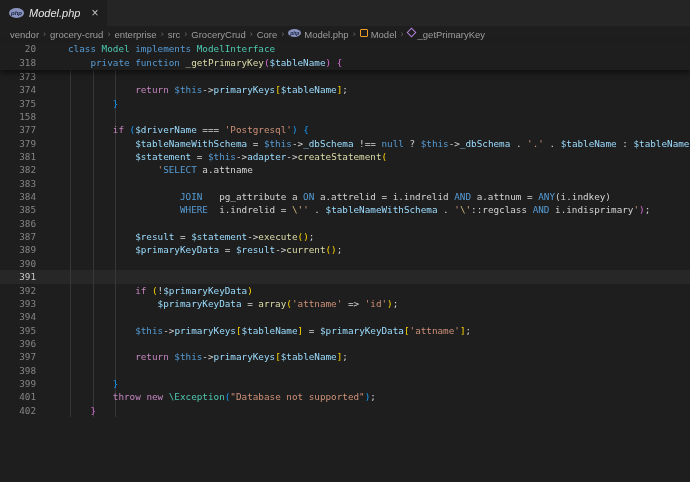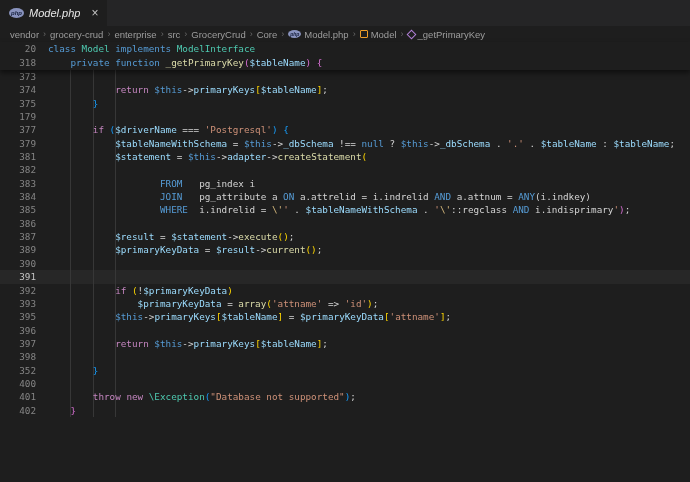--- a/index.html
+++ b/index.html
@@ -12,30 +12,30 @@
     border-right:1px solid #252526;cursor:pointer;}
   .tabtitle{color:#e7e7e7;font-style:italic;font-size:11px;}
   .tabclose{color:#c5c5c5;font-size:12px;margin-left:6px;line-height:1;cursor:pointer;}
   .phpico{display:inline-flex;align-items:center;justify-content:center;width:15px;height:10px;
     border-radius:50%;background:#8k;background:#8993be;color:#16203c;font-size:6px;font-weight:bold;
     font-style:italic;flex:none;}
 
   
   .breadcrumbs{height:16px;display:flex;align-items:center;padding-left:10px;font-size:9.5px;
     color:#9d9d9d;background:#1e1e1e;white-space:nowrap;}
-  .bc-item{display:inline-flex;align-items:center;gap:3px;cursor:pointer;}
+  .bc-item{display:inline-flex;gap:3px;cursor:pointer;}
   .bc-sep{color:#696969;margin:0 4px;font-size:9px;}
   .phpico.small{width:13px;height:8px;font-size:5px;}
   .clsico{width:6px;height:6px;border:1px solid #ee9d28;border-radius:1px;display:inline-block;flex:none;}
   .mthico{width:5px;height:5px;border:1px solid #b180d7;transform:rotate(45deg);display:inline-block;flex:none;}
 
   
   .editor{position:relative;font-family:"DejaVu Sans Mono","Liberation Mono",monospace;
     font-size:9.3px;color:#d4d4d4;}
-  .row{display:flex;height:13.35px;line-height:13.35px;white-space:pre;}
+  .row{display:flex;height:13.35px;line-height:13.35px;white-space:pre;gap:20px;}
   .ln{width:48px;min-width:48px;box-sizing:border-box;padding-right:12px;text-align:right;
     color:#858585;z-index:1;cursor:pointer;}
   .txt{white-space:pre;position:relative;z-index:1;}
   .sticky{position:relative;z-index:3;background:#1e1e1e;box-shadow:0 3px 5px rgba(0,0,0,.5);}
   .sticky .row{height:14px;line-height:14px;}
   .code{position:relative;}
   .guide{position:absolute;top:0;bottom:0;width:1px;background:#373737;z-index:0;}
   .row.active{background:rgba(255,255,255,.045);}
   .row.active .ln{color:#c6c6c6;}
 </style>
@@ -98,39 +98,39 @@
         <div class="row"><span class="ln">20</span><span class="txt"><span style="color: rgb(86, 156, 214);">class </span><span style="color: rgb(78, 201, 176);">Model </span><span style="color: rgb(86, 156, 214);">implements </span><span style="color: rgb(78, 201, 176);">ModelInterface</span></span></div>
         <div class="row"><span class="ln">318</span><span class="txt"><span style="color: rgb(212, 212, 212);">    </span><span style="color: rgb(86, 156, 214);">private </span><span style="color: rgb(86, 156, 214);">function </span><span style="color: rgb(220, 220, 170);">_getPrimaryKey</span><span style="color: rgb(218, 112, 214);">(</span><span style="color: rgb(156, 220, 254);">$tableName</span><span style="color: rgb(218, 112, 214);">)</span><span style="color: rgb(218, 112, 214);"> {</span></span></div>
       </div>
     <div class="code" id="code">
       <div class="guide" style="left:70px"></div>
       <div class="guide" style="left:93px"></div>
       <div class="guide" style="left:115px"></div>
     <div class="row"><span class="ln">373</span><span class="txt"></span></div>
         <div class="row"><span class="ln">374</span><span class="txt"><span style="color: rgb(212, 212, 212);">            </span><span style="color: rgb(197, 134, 192);">return </span><span style="color: rgb(86, 156, 214);">$this</span><span style="color: rgb(212, 212, 212);">-&gt;</span><span style="color: rgb(156, 220, 254);">primaryKeys</span><span style="color: rgb(255, 215, 0);">[</span><span style="color: rgb(156, 220, 254);">$tableName</span><span style="color: rgb(255, 215, 0);">]</span><span style="color: rgb(212, 212, 212);">;</span></span></div>
         <div class="row"><span class="ln">375</span><span class="txt"><span style="color: rgb(212, 212, 212);">        </span><span style="color: rgb(23, 159, 255);">}</span></span></div>
-        <div class="row"><span class="ln">179</span><span class="txt"></span></div>
+        <div class="row"><span class="ln">158</span><span class="txt"></span></div>
         <div class="row"><span class="ln">377</span><span class="txt"><span style="color: rgb(212, 212, 212);">        </span><span style="color: rgb(197, 134, 192);">if </span><span style="color: rgb(23, 159, 255);">(</span><span style="color: rgb(156, 220, 254);">$driverName </span><span style="color: rgb(212, 212, 212);">=== </span><span style="color: rgb(206, 145, 120);">'Postgresql'</span><span style="color: rgb(23, 159, 255);">) </span><span style="color: rgb(23, 159, 255);">{</span></span></div>
         <div class="row"><span class="ln">379</span><span class="txt"><span style="color: rgb(212, 212, 212);">            </span><span style="color: rgb(156, 220, 254);">$tableNameWithSchema </span><span style="color: rgb(212, 212, 212);">= </span><span style="color: rgb(86, 156, 214);">$this</span><span style="color: rgb(212, 212, 212);">-&gt;</span><span style="color: rgb(156, 220, 254);">_dbSchema </span><span style="color: rgb(212, 212, 212);">!== </span><span style="color: rgb(86, 156, 214);">null </span><span style="color: rgb(212, 212, 212);">? </span><span style="color: rgb(86, 156, 214);">$this</span><span style="color: rgb(212, 212, 212);">-&gt;</span><span style="color: rgb(156, 220, 254);">_dbSchema </span><span style="color: rgb(212, 212, 212);">. </span><span style="color: rgb(206, 145, 120);">'.'</span><span style="color: rgb(212, 212, 212);"> . </span><span style="color: rgb(156, 220, 254);">$tableName </span><span style="color: rgb(212, 212, 212);">: </span><span style="color: rgb(156, 220, 254);">$tableName</span><span style="color: rgb(212, 212, 212);">;</span></span></div>
         <div class="row"><span class="ln">381</span><span class="txt"><span style="color: rgb(212, 212, 212);">            </span><span style="color: rgb(156, 220, 254);">$statement </span><span style="color: rgb(212, 212, 212);">= </span><span style="color: rgb(86, 156, 214);">$this</span><span style="color: rgb(212, 212, 212);">-&gt;</span><span style="color: rgb(156, 220, 254);">adapter</span><span style="color: rgb(212, 212, 212);">-&gt;</span><span style="color: rgb(220, 220, 170);">createStatement</span><span style="color: rgb(255, 215, 0);">(</span></span></div>
-        <div class="row"><span class="ln">382</span></div>
-        <div class="row"><span class="ln">383</span><span class="txt"><span style="color: rgb(212, 212, 212);">                    </span><span style="color: rgb(86, 156, 214);">FROM</span><span style="color: rgb(212, 212, 212);">   pg_index i</span></span></div>
+        <div class="row"><span class="ln">382</span><span class="txt"><span style="color: rgb(212, 212, 212);">                </span><span style="color: rgb(206, 145, 120);">'</span><span style="color: rgb(86, 156, 214);">SELECT</span><span style="color: rgb(212, 212, 212);"> a.attname</span></span></div>
+        <div class="row"><span class="ln">383</span></div>
         <div class="row"><span class="ln">384</span><span class="txt"><span style="color: rgb(212, 212, 212);">                    </span><span style="color: rgb(86, 156, 214);">JOIN</span><span style="color: rgb(212, 212, 212);">   pg_attribute a </span><span style="color: rgb(86, 156, 214);">ON</span><span style="color: rgb(212, 212, 212);"> a.attrelid = i.indrelid </span><span style="color: rgb(86, 156, 214);">AND</span><span style="color: rgb(212, 212, 212);"> a.attnum = </span><span style="color: rgb(86, 156, 214);">ANY</span><span style="color: rgb(212, 212, 212);">(i.indkey)</span></span></div>
         <div class="row"><span class="ln">385</span><span class="txt"><span style="color: rgb(212, 212, 212);">                    </span><span style="color: rgb(86, 156, 214);">WHERE</span><span style="color: rgb(212, 212, 212);">  i.indrelid = </span><span style="color: rgb(215, 186, 125);">\'</span><span style="color: rgb(206, 145, 120);">'</span><span style="color: rgb(212, 212, 212);"> . </span><span style="color: rgb(156, 220, 254);">$tableNameWithSchema</span><span style="color: rgb(212, 212, 212);"> . </span><span style="color: rgb(206, 145, 120);">'</span><span style="color: rgb(215, 186, 125);">\'</span><span style="color: rgb(212, 212, 212);">::regclass </span><span style="color: rgb(86, 156, 214);">AND</span><span style="color: rgb(212, 212, 212);"> i.indisprimary</span><span style="color: rgb(206, 145, 120);">'</span><span style="color: rgb(218, 112, 214);">)</span><span style="color: rgb(212, 212, 212);">;</span></span></div>
         <div class="row"><span class="ln">386</span><span class="txt"></span></div>
         <div class="row"><span class="ln">387</span><span class="txt"><span style="color: rgb(212, 212, 212);">            </span><span style="color: rgb(156, 220, 254);">$result </span><span style="color: rgb(212, 212, 212);">= </span><span style="color: rgb(156, 220, 254);">$statement</span><span style="color: rgb(212, 212, 212);">-&gt;</span><span style="color: rgb(220, 220, 170);">execute</span><span style="color: rgb(255, 215, 0);">()</span><span style="color: rgb(212, 212, 212);">;</span></span></div>
         <div class="row"><span class="ln">389</span><span class="txt"><span style="color: rgb(212, 212, 212);">            </span><span style="color: rgb(156, 220, 254);">$primaryKeyData </span><span style="color: rgb(212, 212, 212);">= </span><span style="color: rgb(156, 220, 254);">$result</span><span style="color: rgb(212, 212, 212);">-&gt;</span><span style="color: rgb(220, 220, 170);">current</span><span style="color: rgb(255, 215, 0);">()</span><span style="color: rgb(212, 212, 212);">;</span></span></div>
         <div class="row"><span class="ln">390</span><span class="txt"></span></div>
         <div class="row active"><span class="ln">391</span></div>
         <div class="row"><span class="ln">392</span><span class="txt"><span style="color: rgb(212, 212, 212);">            </span><span style="color: rgb(197, 134, 192);">if </span><span style="color: rgb(255, 215, 0);">(</span><span style="color: rgb(212, 212, 212);">!</span><span style="color: rgb(156, 220, 254);">$primaryKeyData</span><span style="color: rgb(255, 215, 0);">)</span></span></div>
         <div class="row"><span class="ln">393</span><span class="txt"><span style="color: rgb(212, 212, 212);">                </span><span style="color: rgb(156, 220, 254);">$primaryKeyData </span><span style="color: rgb(212, 212, 212);">= </span><span style="color: rgb(220, 220, 170);">array</span><span style="color: rgb(255, 215, 0);">(</span><span style="color: rgb(206, 145, 120);">'attname'</span><span style="color: rgb(212, 212, 212);"> =&gt; </span><span style="color: rgb(206, 145, 120);">'id'</span><span style="color: rgb(255, 215, 0);">)</span><span style="color: rgb(212, 212, 212);">;</span></span></div>
+        <div class="row"><span class="ln">394</span><span class="txt"></span></div>
         <div class="row"><span class="ln">395</span><span class="txt"><span style="color: rgb(212, 212, 212);">            </span><span style="color: rgb(86, 156, 214);">$this</span><span style="color: rgb(212, 212, 212);">-&gt;</span><span style="color: rgb(156, 220, 254);">primaryKeys</span><span style="color: rgb(255, 215, 0);">[</span><span style="color: rgb(156, 220, 254);">$tableName</span><span style="color: rgb(255, 215, 0);">]</span><span style="color: rgb(212, 212, 212);"> = </span><span style="color: rgb(156, 220, 254);">$primaryKeyData</span><span style="color: rgb(255, 215, 0);">[</span><span style="color: rgb(206, 145, 120);">'attname'</span><span style="color: rgb(255, 215, 0);">]</span><span style="color: rgb(212, 212, 212);">;</span></span></div>
         <div class="row"><span class="ln">396</span><span class="txt"></span></div>
         <div class="row"><span class="ln">397</span><span class="txt"><span style="color: rgb(212, 212, 212);">            </span><span style="color: rgb(197, 134, 192);">return </span><span style="color: rgb(86, 156, 214);">$this</span><span style="color: rgb(212, 212, 212);">-&gt;</span><span style="color: rgb(156, 220, 254);">primaryKeys</span><span style="color: rgb(255, 215, 0);">[</span><span style="color: rgb(156, 220, 254);">$tableName</span><span style="color: rgb(255, 215, 0);">]</span><span style="color: rgb(212, 212, 212);">;</span></span></div>
         <div class="row"><span class="ln">398</span><span class="txt"></span></div>
-        <div class="row"><span class="ln">352</span><span class="txt"><span style="color: rgb(212, 212, 212);">        </span><span style="color: rgb(23, 159, 255);">}</span></span></div>
-        <div class="row"><span class="ln">400</span><span class="txt"></span></div>
+        <div class="row"><span class="ln">399</span><span class="txt"><span style="color: rgb(212, 212, 212);">        </span><span style="color: rgb(23, 159, 255);">}</span></span></div>
         <div class="row"><span class="ln">401</span><span class="txt"><span style="color: rgb(212, 212, 212);">        </span><span style="color: rgb(197, 134, 192);">throw </span><span style="color: rgb(197, 134, 192);">new </span><span style="color: rgb(78, 201, 176);">\Exception</span><span style="color: rgb(23, 159, 255);">(</span><span style="color: rgb(206, 145, 120);">"Database not supported"</span><span style="color: rgb(23, 159, 255);">)</span><span style="color: rgb(212, 212, 212);">;</span></span></div>
         <div class="row"><span class="ln">402</span><span class="txt"><span style="color: rgb(212, 212, 212);">    </span><span style="color: rgb(218, 112, 214);">}</span></span></div>
       </div>
   </div>
 
 </div>
 
 </body></html>

